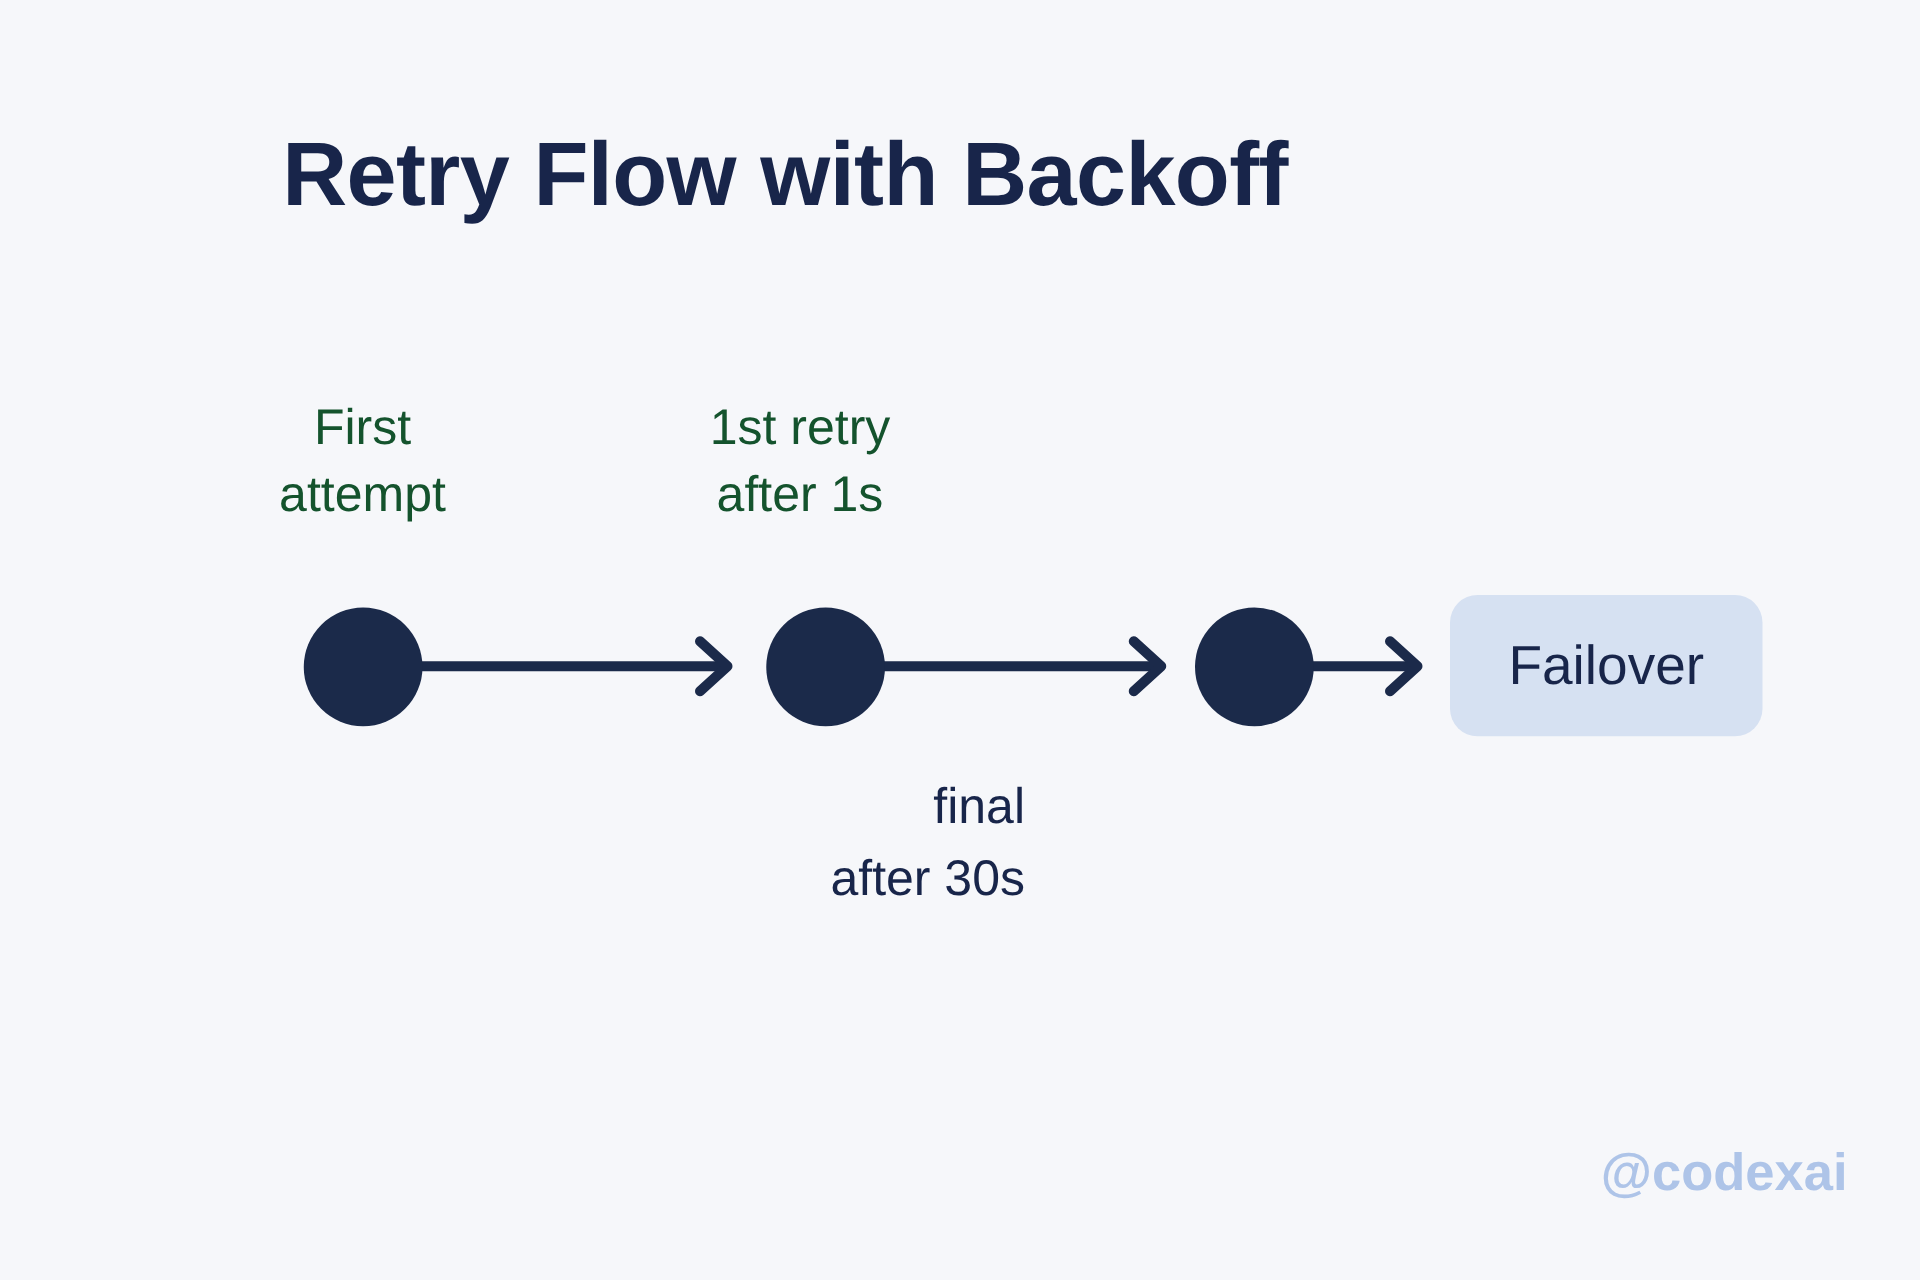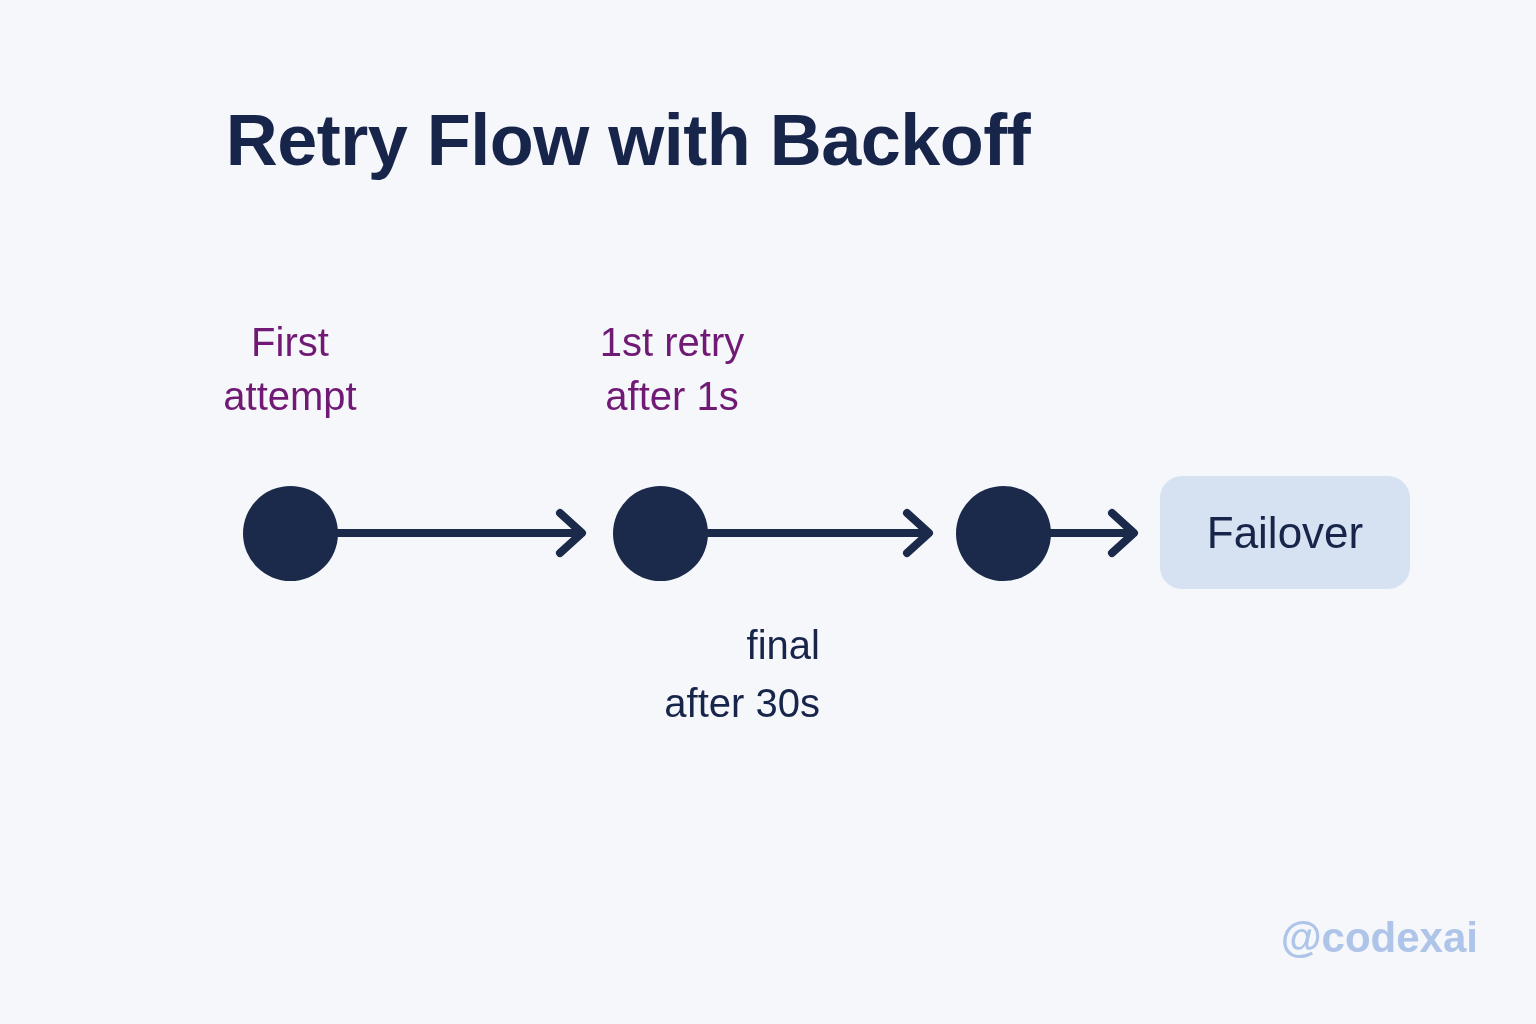--- a/index.html
+++ b/index.html
@@ -58,26 +58,26 @@
   .node-1 { left: 243px; top: 486px; }
   .node-2 { left: 613px; top: 486px; }
   .node-3 { left: 956px; top: 486px; }
 
   
   .node-label {
     position: absolute;
     text-align: center;
     font-size: 40px;
     line-height: 54px;
-    color: #701a75;
+    color: #14532d;
     font-weight: normal;
     white-space: pre-line;
   }
   .label-1 { left: 130px; top: 315px; width: 320px; }
-  .label-2 { left: 512px; top: 315px; width: 320px; }
+  .label-2 { left: 480px; top: 315px; width: 320px; }
   .label-3 { left: 843px; top: 315px; width: 320px; }
 
   
   .node-label-below {
     position: absolute;
     text-align: right;
     font-size: 40px;
     line-height: 58px;
     color: #18254a;
     white-space: pre-line;

